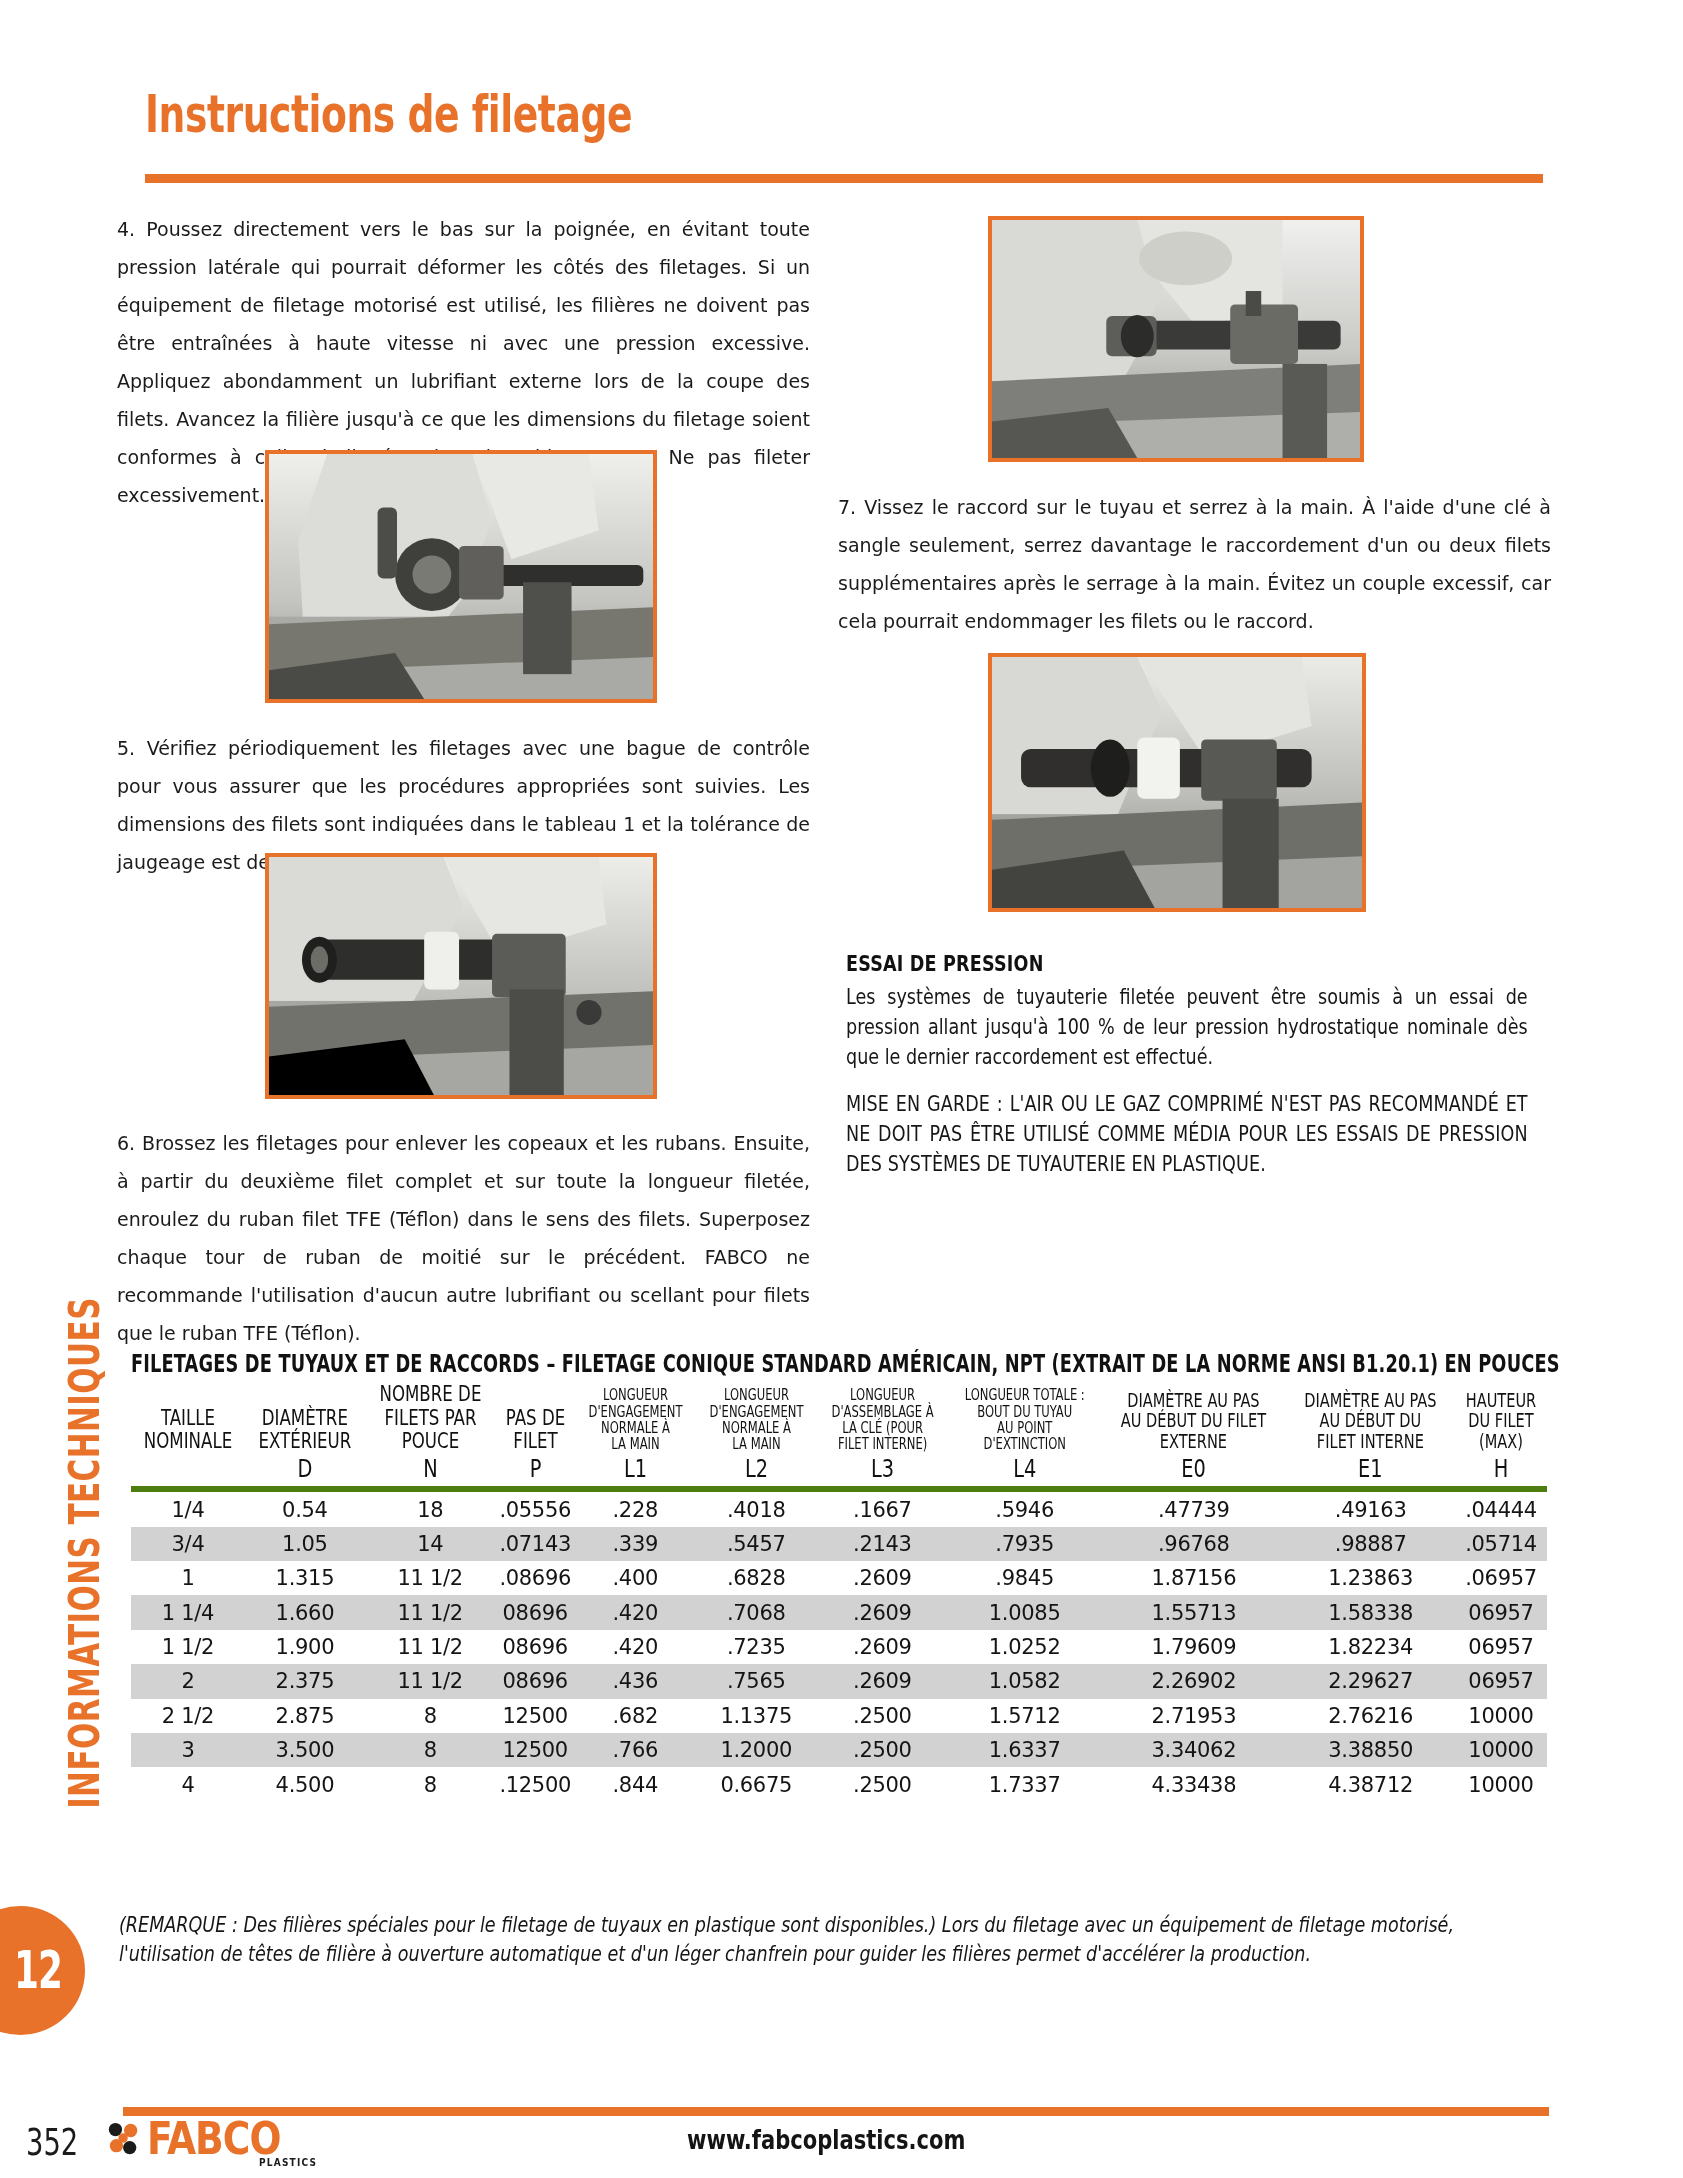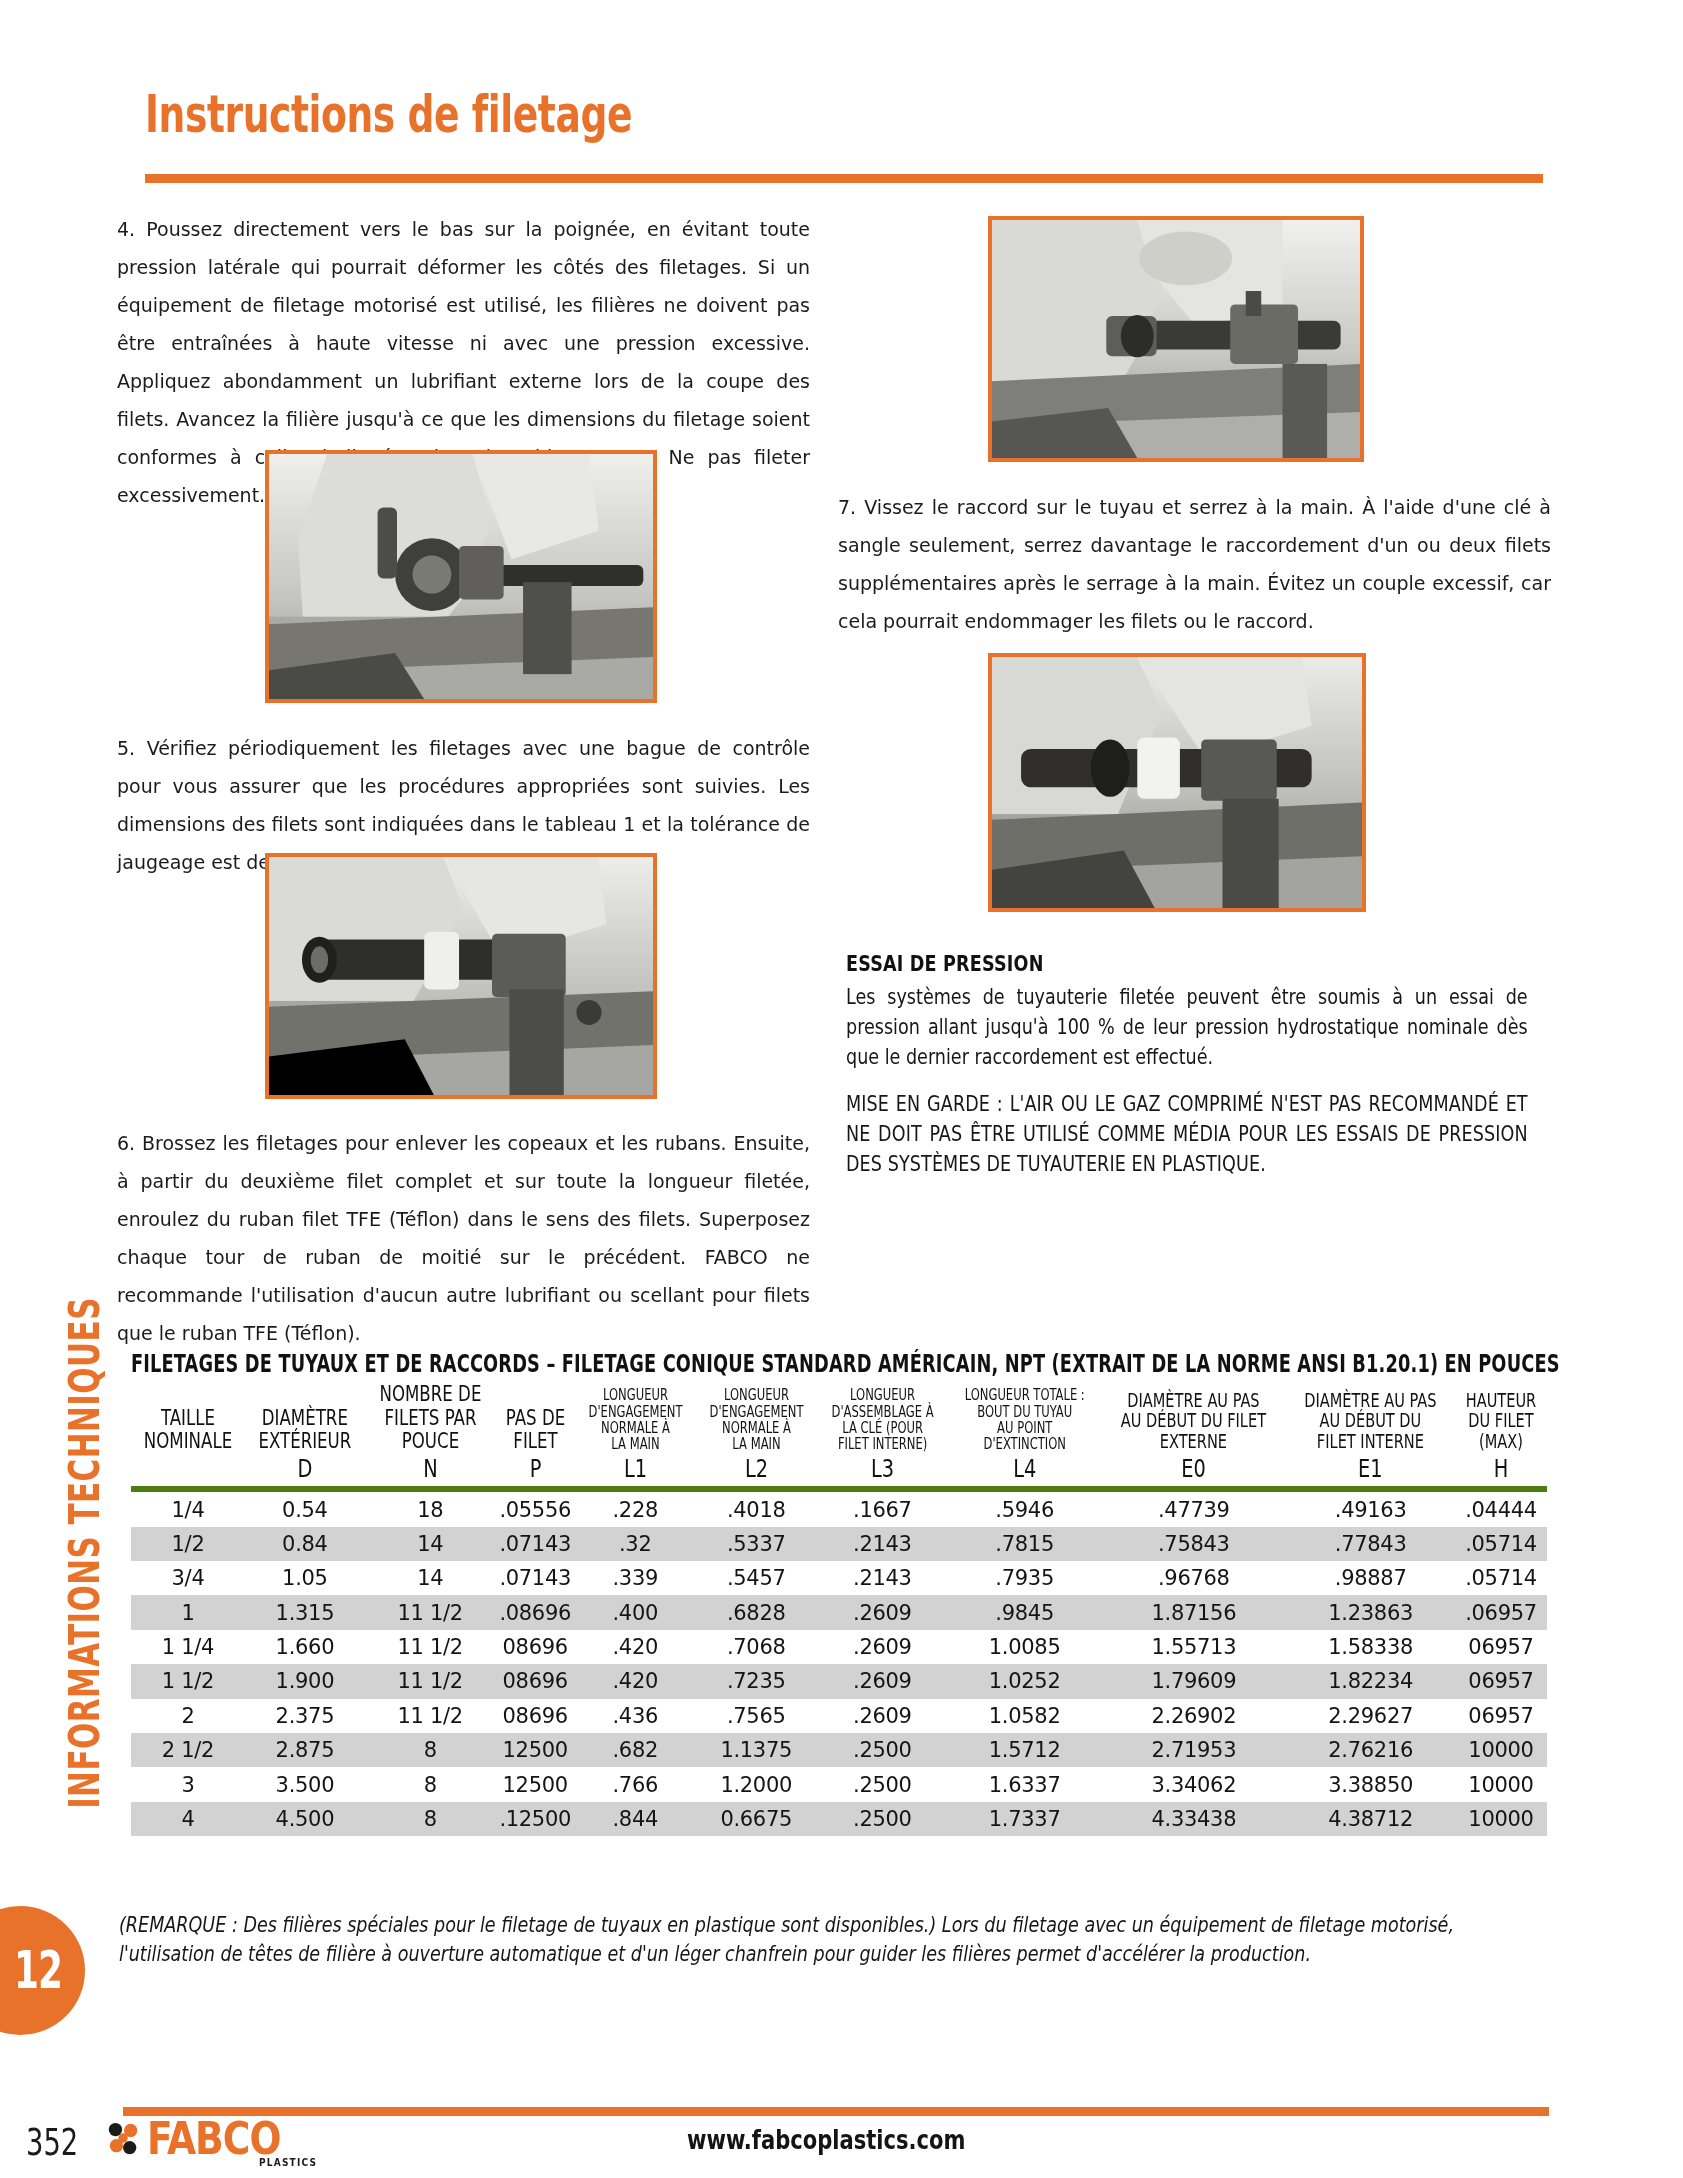--- a/index.html
+++ b/index.html
@@ -473,33 +473,20 @@
           <td>.05556</td>
           <td>.228</td>
           <td>.4018</td>
           <td>.1667</td>
           <td>.5946</td>
           <td>.47739</td>
           <td>.49163</td>
           <td>.04444</td>
         </tr>
         <tr>
-          <td>1/2</td>
-          <td>0.84</td>
-          <td>14</td>
-          <td>.07143</td>
-          <td>.32</td>
-          <td>.5337</td>
-          <td>.2143</td>
-          <td>.7815</td>
-          <td>.75843</td>
-          <td>.77843</td>
-          <td>.05714</td>
-        </tr>
-        <tr>
           <td>3/4</td>
           <td>1.05</td>
           <td>14</td>
           <td>.07143</td>
           <td>.339</td>
           <td>.5457</td>
           <td>.2143</td>
           <td>.7935</td>
           <td>.96768</td>
           <td>.98887</td>

